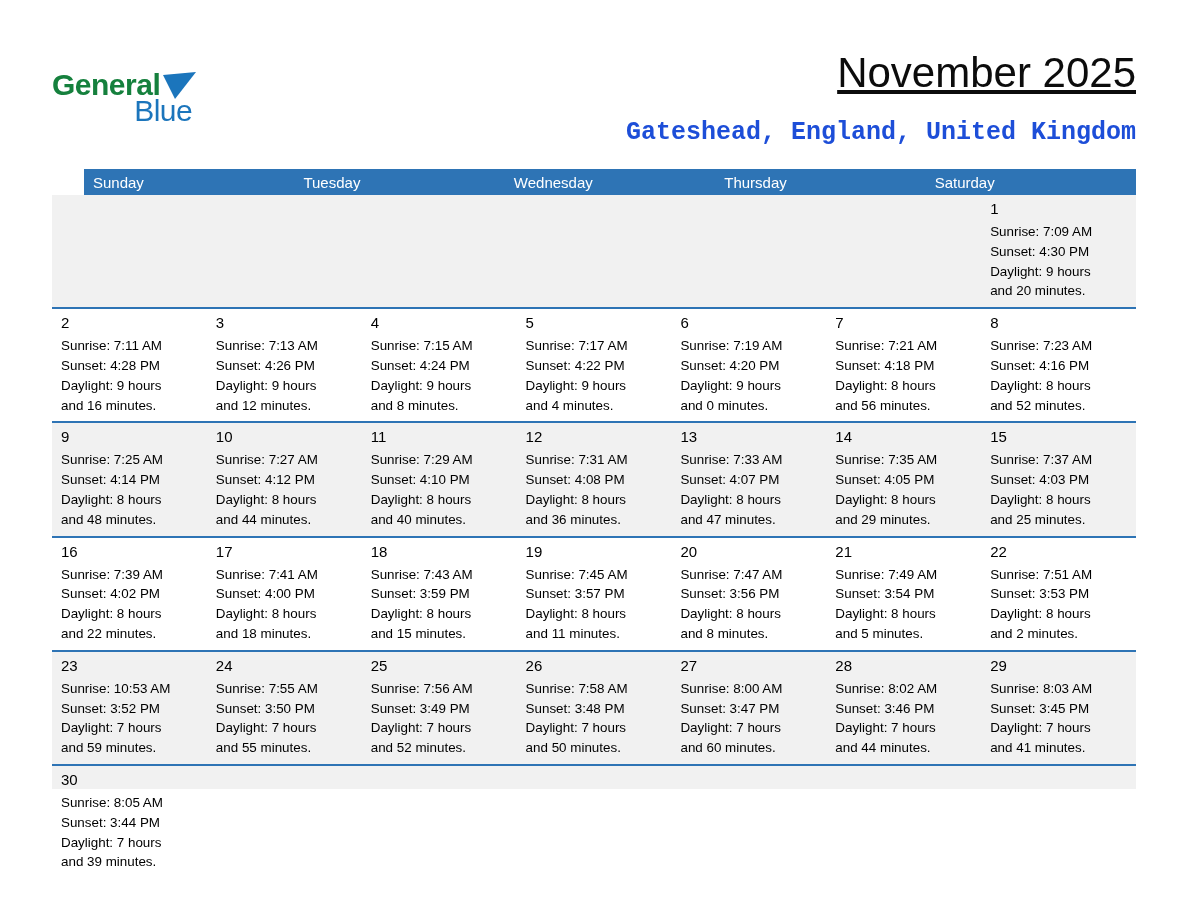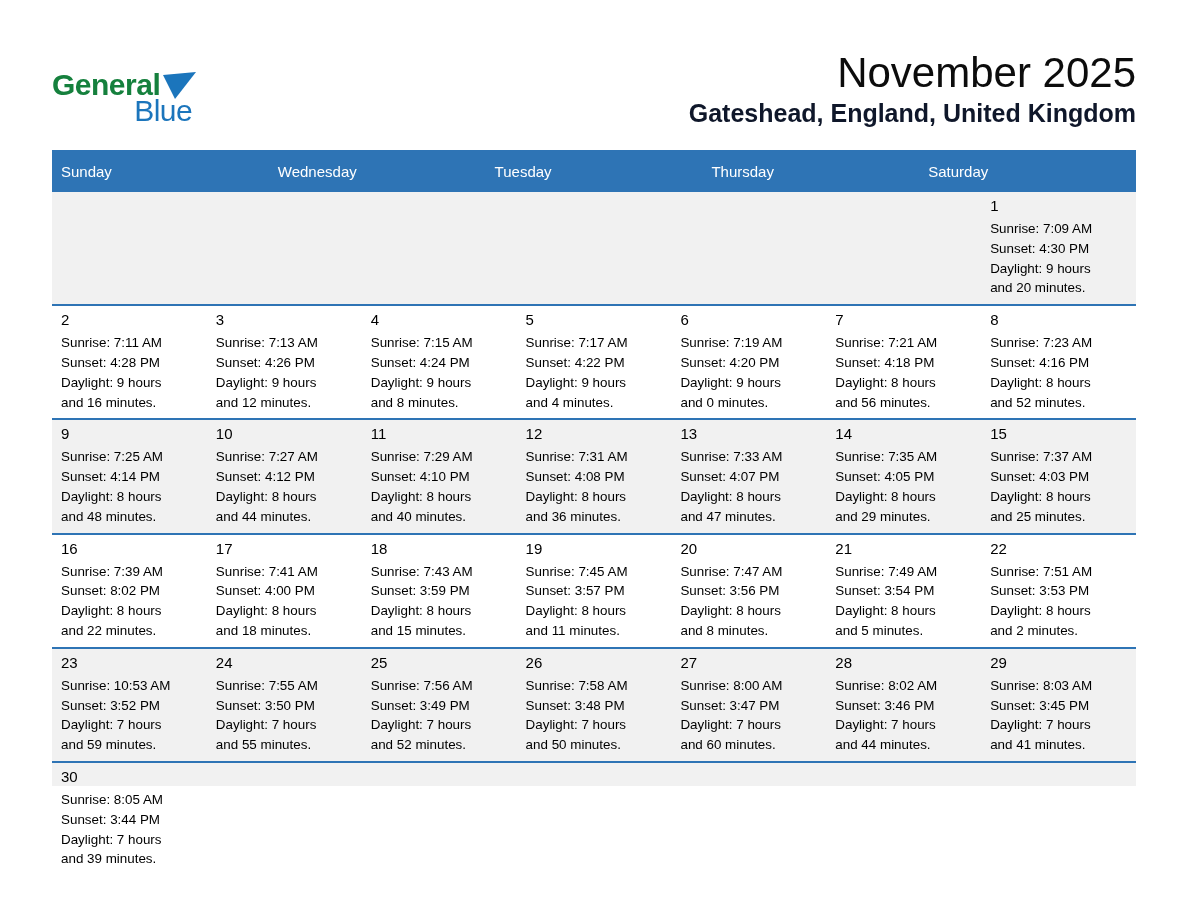--- a/index.html
+++ b/index.html
@@ -13,31 +13,31 @@
   .page { width: 1188px; height: 918px; padding: 0 52px; overflow: hidden; }
 
   
   .top { display: flex; justify-content: space-between; align-items: flex-start; padding-top: 52px; }
   .logo { margin-top: 18px; display: inline-block; }
   .logo-row { display: flex; align-items: flex-start; }
   .logo-general { font-size: 30px; font-weight: 700; color: #15803d; letter-spacing: -0.5px; line-height: 1; }
   .logo-tri { margin-left: 2px; margin-top: 2px; color: var(--logo-blue, #1B75BC); }
   .logo-blue { font-size: 30px; font-weight: 400; color: var(--logo-blue, #1B75BC); text-align: right; margin-top: -4px; padding-right: 4px; letter-spacing: -0.5px; line-height: 1; }
   .titles { text-align: right; }
-  .month-title { font-size: 42px; font-weight: 400; line-height: 1.0; color: #0c0c0c; }
-  .location { font-size: 25px; font-weight: 700; margin-top: 5px; color: #0f172a; }
+  .month-title { font-size: 42px; font-weight: 400; line-height: 1.0; color: #0c0c0c; text-decoration: underline; }
+  .location { font-size: 25px; font-weight: 700; margin-top: 24px; color: #1d4ed8; font-family: Liberation Mono, monospace; }
 
   
   .calendar { margin-top: 22px; }
-  .weekday-row { display: flex; background: var(--header-bg, #2E74B5); height: 42px; }
+  .weekday-row { display: flex; background: var(--header-bg, #2E74B5); height: 26px; margin-left: 32px; }
   .weekday-cell { flex: 1 1 0; color: #ffffff; font-size: 15px; display: flex; align-items: center; padding-left: 9px; }
   .weeks .week { display: flex; min-height: 110px; border-top: 2px solid var(--separator, #2E74B5); background: #ffffff; }
   .weeks .week:first-child { border-top: none; }
   .week.shaded { background: var(--row-shade, #F1F1F1); }
-  .week.last { min-height: 106px; background: linear-gradient(to bottom, var(--row-shade, #F1F1F1) 0px, var(--row-shade, #F1F1F1) 23px, #ffffff 23px); }
+  .week.last { min-height: 106px; background: linear-gradient(to bottom, var(--row-shade, #F1F1F1) 0px, var(--row-shade, #F1F1F1) 23px, #ffffff 23px); justify-content: flex-end; }
   .day-cell { flex: 1 1 0; padding: 3px 8px 6px 9px; overflow: hidden; }
   .day-number { font-size: 15px; line-height: 21px; margin-bottom: 3px; color: #000; }
   .day-line { font-size: 13.4px; line-height: 19.8px; color: #000; white-space: nowrap; }
 </style>
 </head>
 <body>
 
 <div class="page">
 
   <header class="top">
@@ -53,22 +53,22 @@
 
     <div class="titles">
       <h1 class="month-title">November 2025</h1>
       <h2 class="location">Gateshead, England, United Kingdom</h2>
     </div>
   </header>
 
   <div class="calendar">
     <div class="weekday-row" id="weekday-row">
         <div class="weekday-cell">Sunday</div>
+        <div class="weekday-cell">Tuesday</div>
         <div class="weekday-cell">Wednesday</div>
-        <div class="weekday-cell">Tuesday</div>
         <div class="weekday-cell">Thursday</div>
         <div class="weekday-cell">Saturday</div>
       </div>
     <div class="weeks" id="weeks">
         <div class="week shaded">
           <div class="day-cell empty"></div>
           <div class="day-cell empty"></div>
           <div class="day-cell empty"></div>
           <div class="day-cell empty"></div>
           <div class="day-cell empty"></div>
@@ -180,21 +180,21 @@
             <div class="day-line">Sunrise: 7:37 AM</div>
             <div class="day-line">Sunset: 4:03 PM</div>
             <div class="day-line">Daylight: 8 hours</div>
             <div class="day-line">and 25 minutes.</div>
           </div>
         </div>
         <div class="week">
           <div class="day-cell">
             <div class="day-number">16</div>
             <div class="day-line">Sunrise: 7:39 AM</div>
-            <div class="day-line">Sunset: 8:02 PM</div>
+            <div class="day-line">Sunset: 4:02 PM</div>
             <div class="day-line">Daylight: 8 hours</div>
             <div class="day-line">and 22 minutes.</div>
           </div>
           <div class="day-cell">
             <div class="day-number">17</div>
             <div class="day-line">Sunrise: 7:41 AM</div>
             <div class="day-line">Sunset: 4:00 PM</div>
             <div class="day-line">Daylight: 8 hours</div>
             <div class="day-line">and 18 minutes.</div>
           </div>

